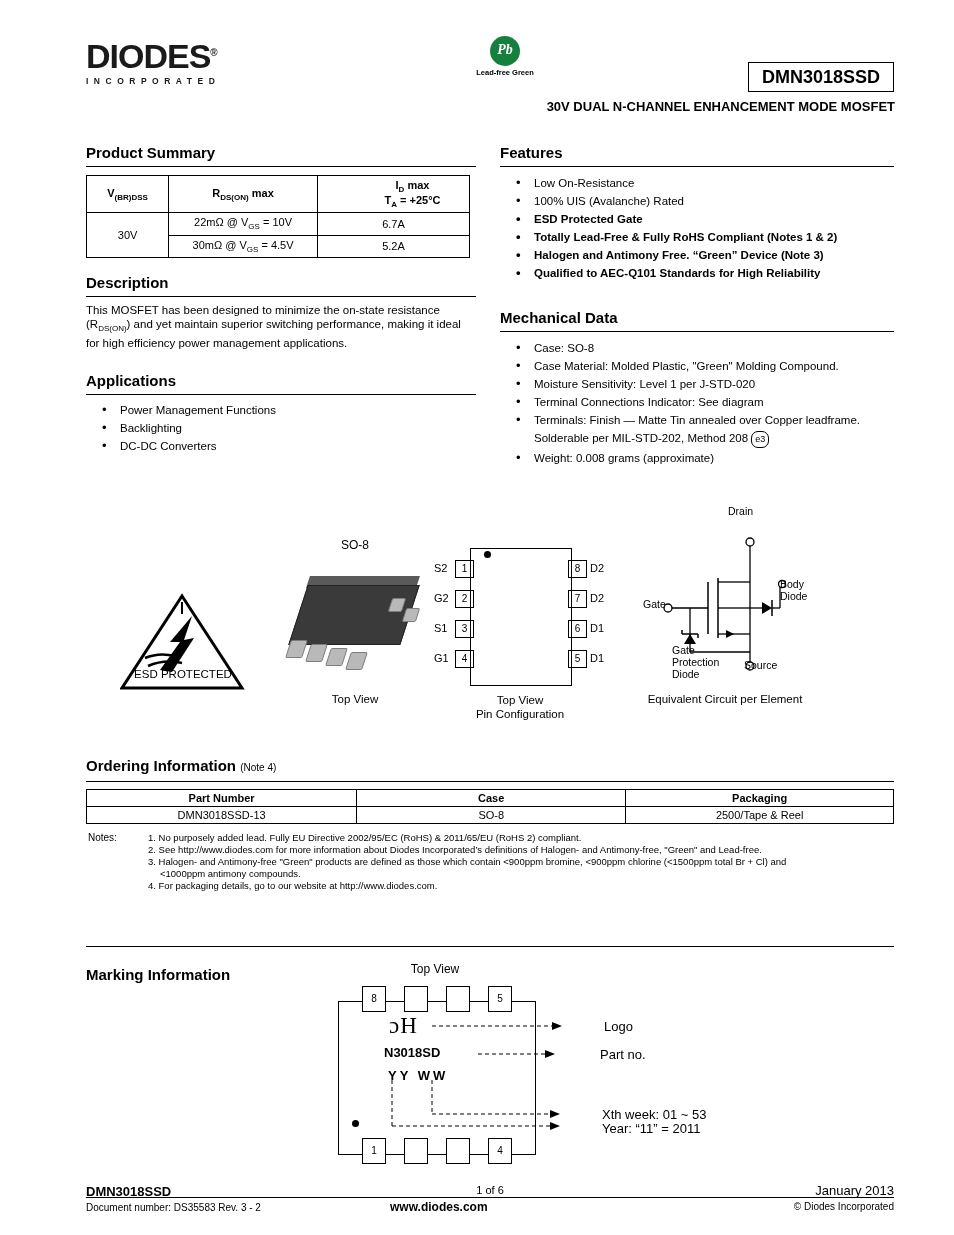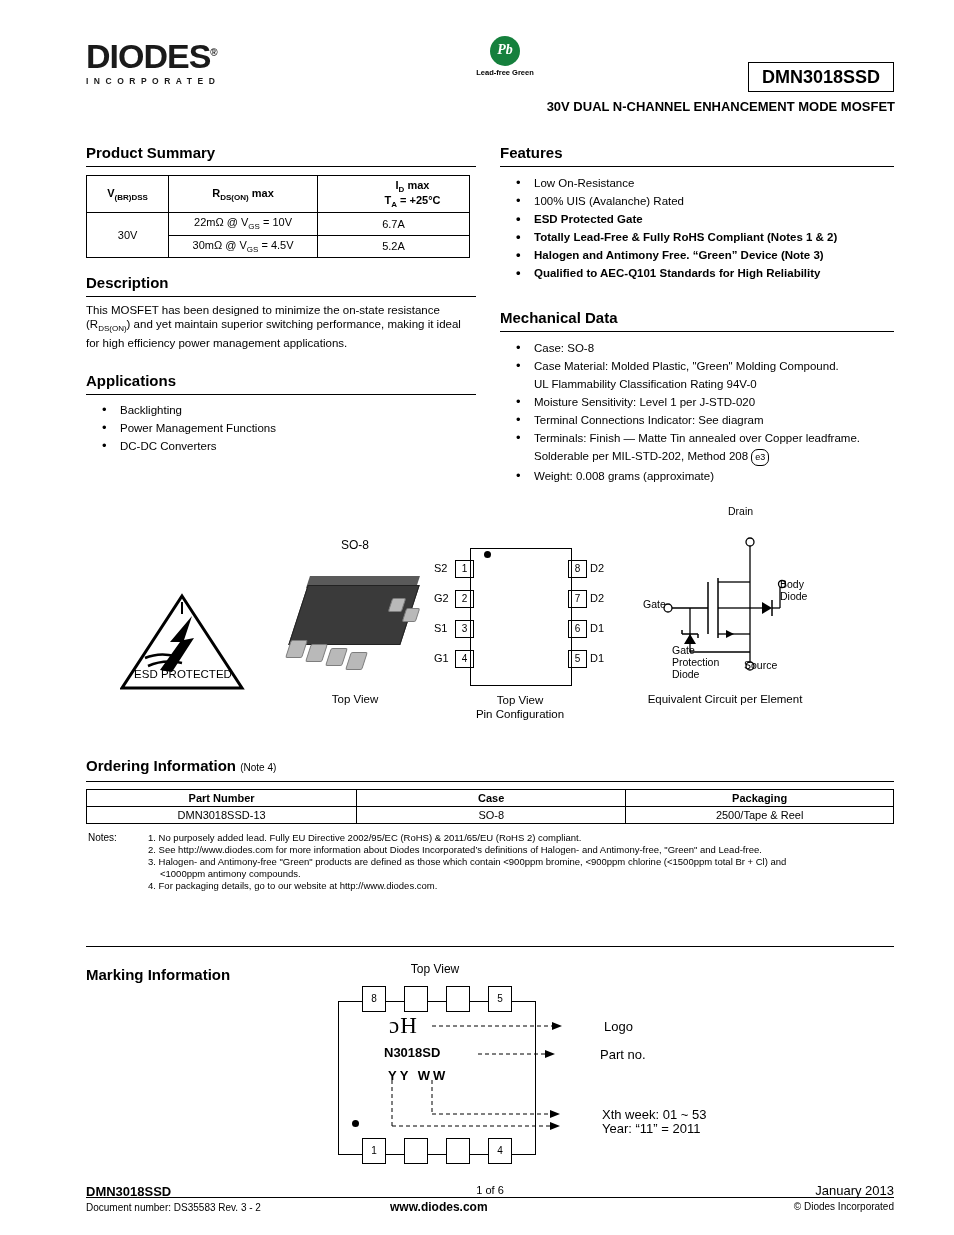--- a/index.html
+++ b/index.html
@@ -375,42 +375,41 @@
 
   <div class="sec-h" style="left:86px; top:274px;">Description</div>
   <div class="sec-rule" style="left:86px; top:296px; width:390px;"></div>
   <div class="desc">
     This MOSFET has been designed to minimize the on-state resistance (R<sub>DS(ON)</sub>) and yet maintain superior switching performance, making it ideal for high efficiency power management applications.
   </div>
 
   <div class="sec-h" style="left:86px; top:372px;">Applications</div>
   <div class="sec-rule" style="left:86px; top:394px; width:390px;"></div>
   <ul class="bullets" style="left:94px; top:403px; width:380px;">
+    <li>Power Management Functions</li>
     <li>Backlighting</li>
-    <li>Power Management Functions</li>
     <li>DC-DC Converters</li>
   </ul>
 
   <div class="sec-h" style="left:500px; top:144px;">Features</div>
   <div class="sec-rule" style="left:500px; top:166px; width:394px;"></div>
   <ul class="bullets" style="left:508px; top:176px; width:400px;">
     <li>Low On-Resistance</li>
     <li>100% UIS (Avalanche) Rated</li>
     <li class="b">ESD Protected Gate</li>
     <li class="b">Totally Lead-Free &amp; Fully RoHS Compliant (Notes 1 &amp; 2)</li>
     <li class="b">Halogen and Antimony Free. “Green” Device (Note 3)</li>
     <li class="b">Qualified to AEC-Q101 Standards for High Reliability</li>
   </ul>
 
   <div class="sec-h" style="left:500px; top:309px;">Mechanical Data</div>
   <div class="sec-rule" style="left:500px; top:331px; width:394px;"></div>
   <ul class="bullets" style="left:508px; top:341px; width:400px;">
     <li>Case: SO-8</li>
     <li>Case Material: Molded Plastic, "Green" Molding Compound.</li>
-    <li class="nodot">UL Flammability Classification Rating 94V-0</li>
     <li>Moisture Sensitivity: Level 1 per J-STD-020</li>
     <li>Terminal Connections Indicator: See diagram</li>
     <li>Terminals: Finish — Matte Tin annealed over Copper leadframe.</li>
     <li class="nodot">Solderable per MIL-STD-202, Method 208 <span style="display:inline-block;border:1px solid #000;border-radius:7px;padding:0 3px;font-size:9px;">e3</span></li>
     <li>Weight: 0.008 grams (approximate)</li>
   </ul>
 
   <div class="esd-wrap">
     <svg width="125" height="100" viewBox="0 0 125 100">
       <polygon points="62,4 122,96 2,96" fill="none" stroke="#000" stroke-width="3"></polygon>

